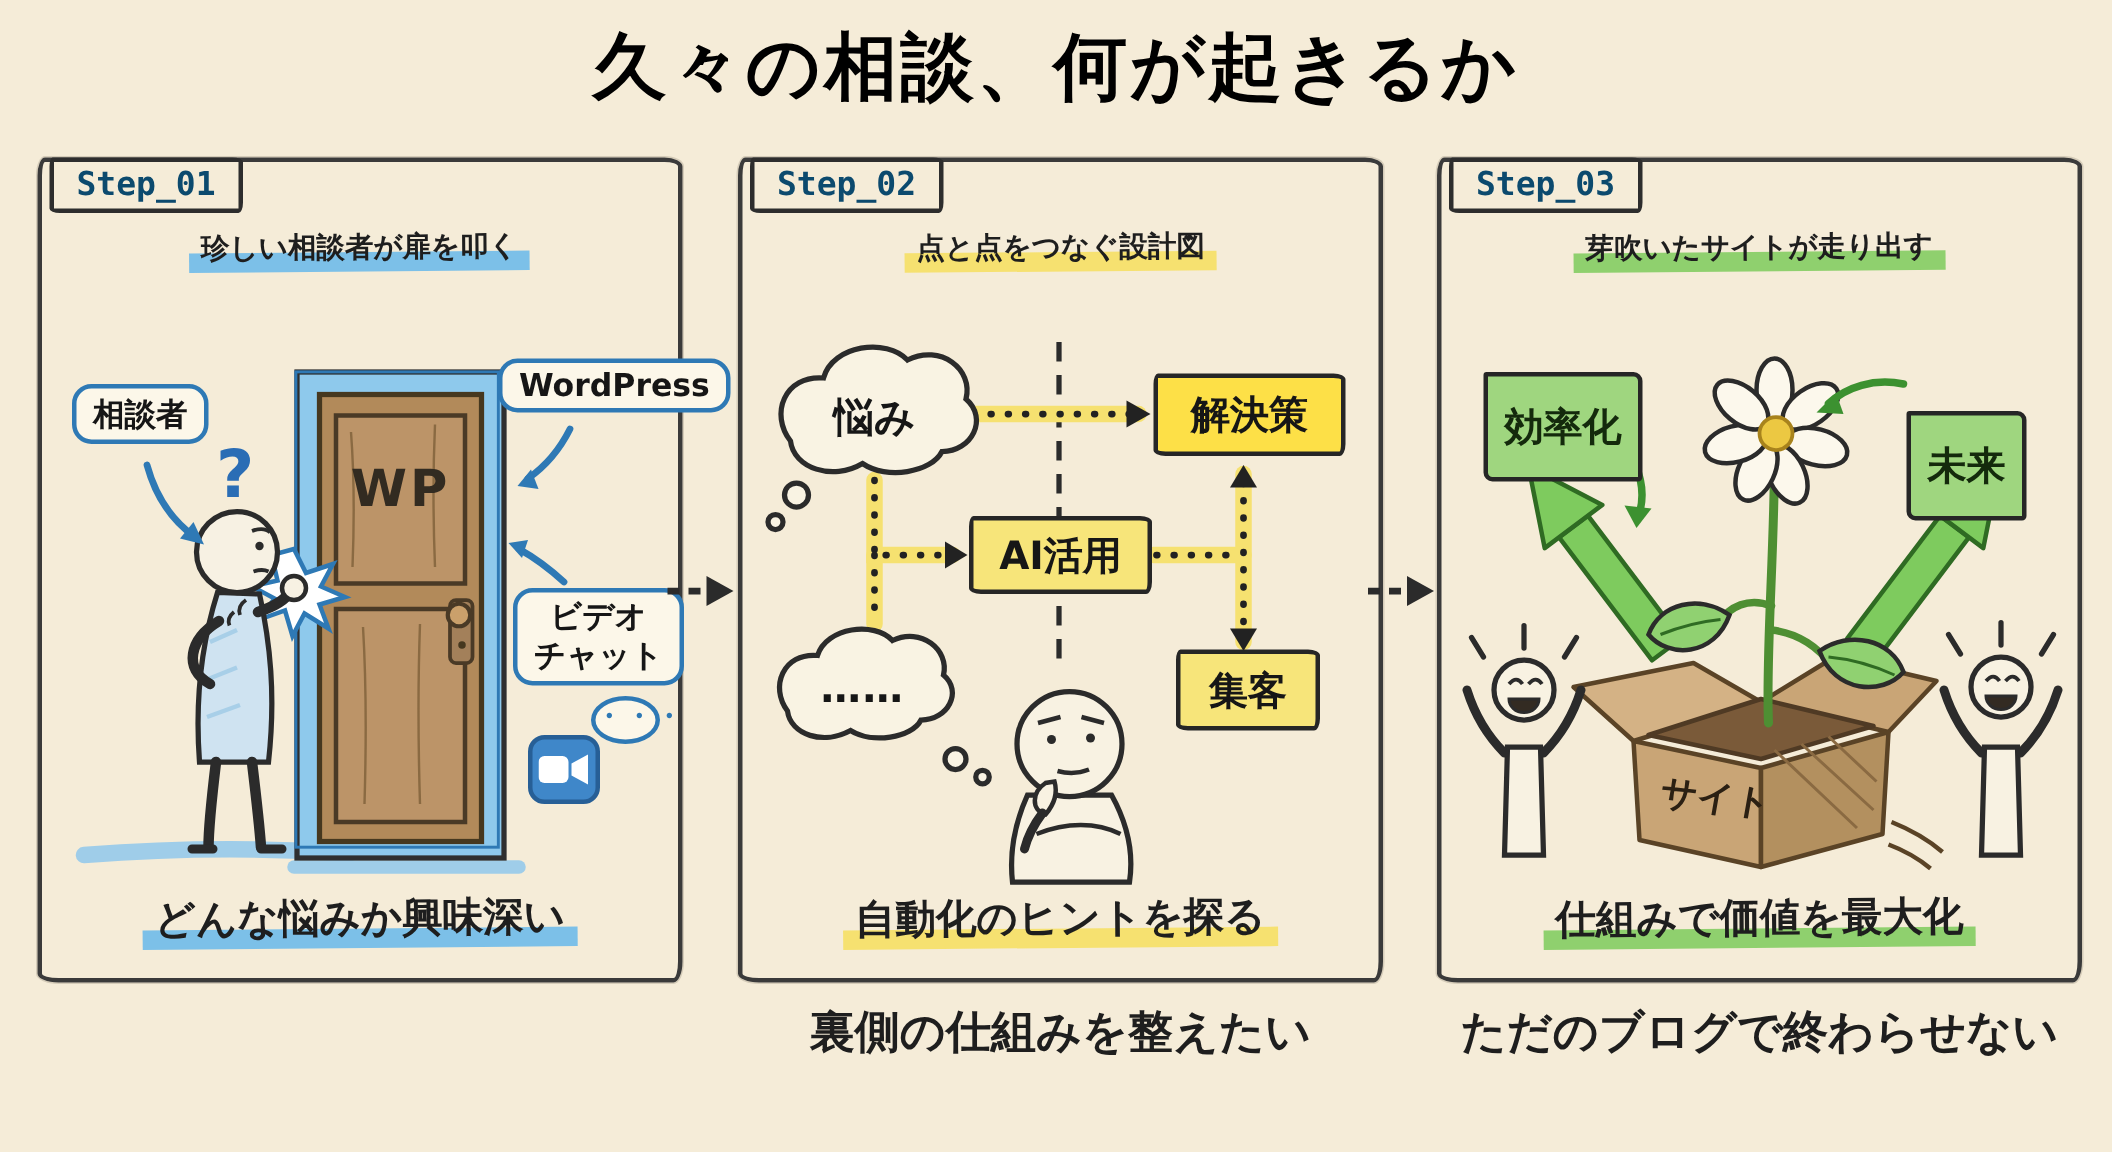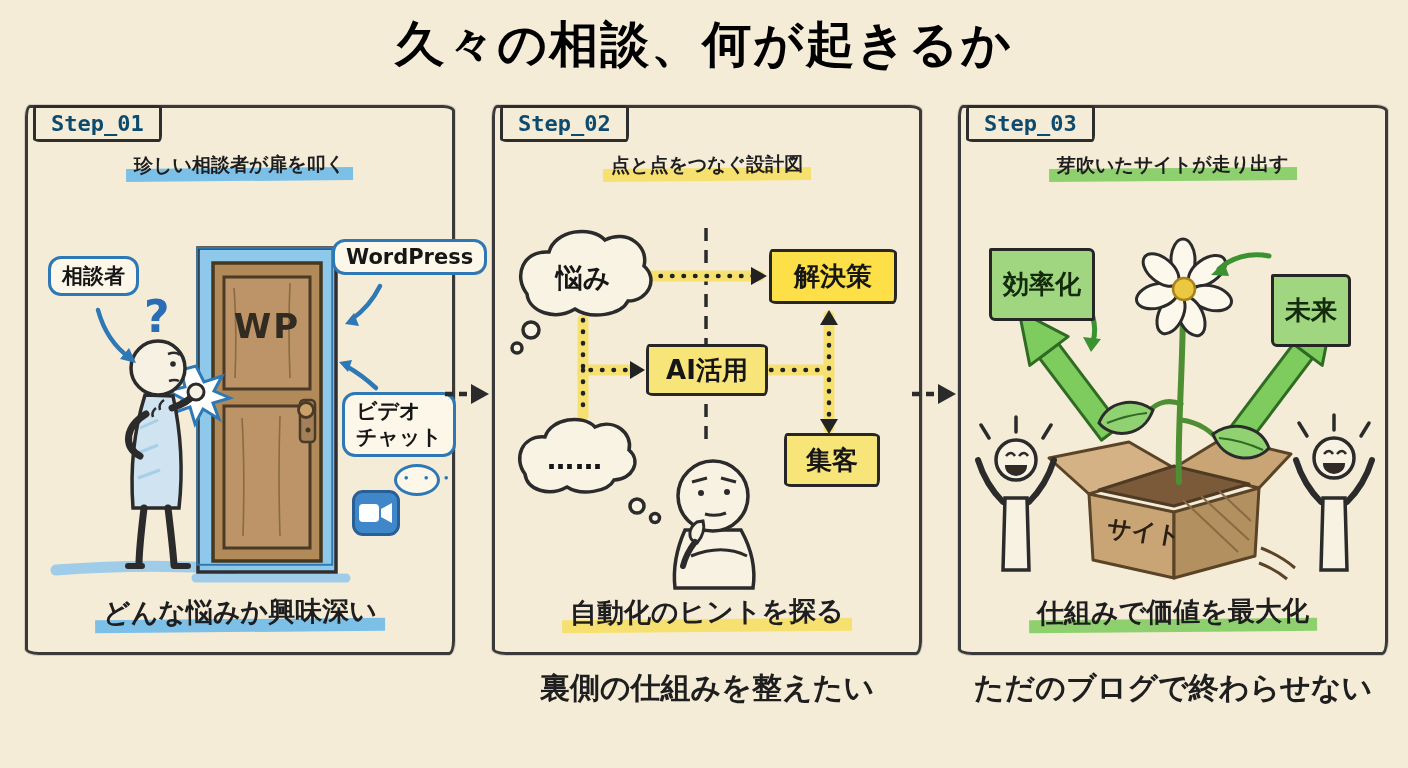--- a/index.html
+++ b/index.html
@@ -52,21 +52,21 @@
   }
   .fn2 { left:492px; } .fn3 { left:958px; }
   svg.draw { position:absolute; left:0; top:0; width:424px; height:544px; }
 
   
   .blabel {
     position:absolute; border:3px solid #2e79b5; border-radius:13px;
     background:#fcf7e9; padding:3px 11px; font-size:21px; font-weight:bold;
     color:#161616; white-space:nowrap;
   }
-  .vbubble { line-height:1.25; }
+  .vbubble { text-align:center; line-height:1.25; }
   .dots-bubble {
     position:absolute; width:46px; height:32px; border:3px solid #2e79b5;
     border-radius:50%; background:#fcf7e9; color:#2e79b5;
     font-size:18px; font-weight:bold; text-align:center; line-height:22px;
     letter-spacing:2px;
   }
   .cam {
     position:absolute; width:48px; height:46px; background:#3f87c9;
     border:3px solid #275f96; border-radius:11px;
     display:flex; align-items:center; justify-content:center;

